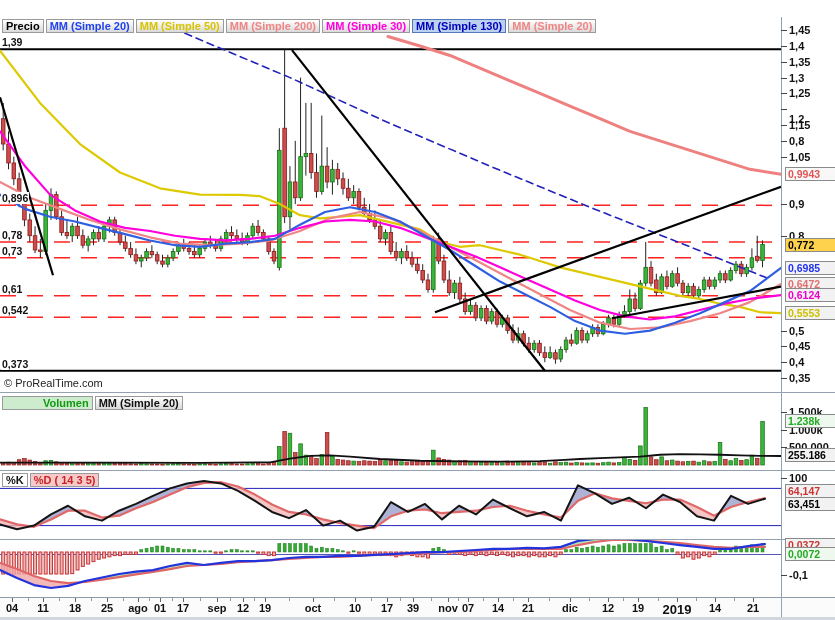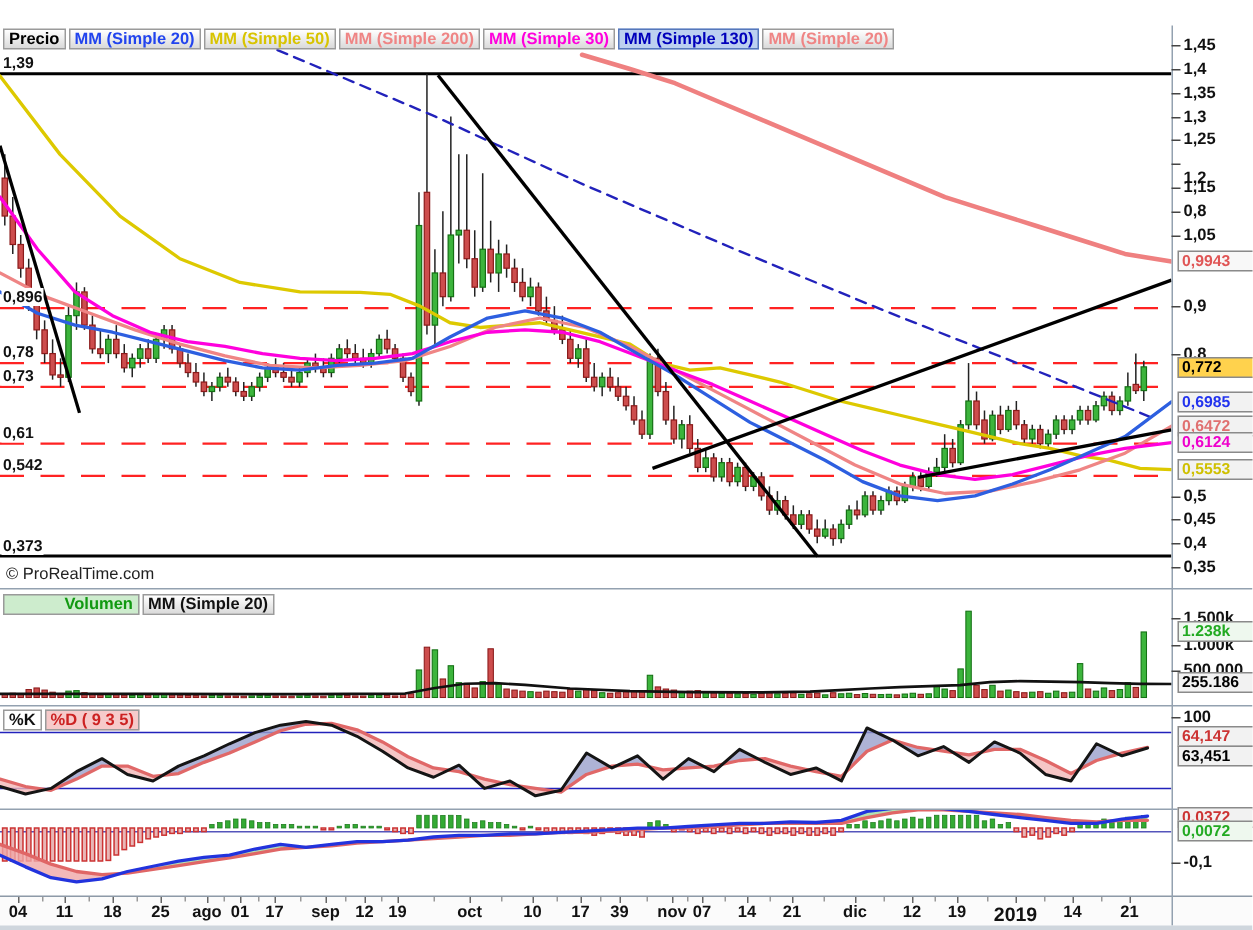--- a/index.html
+++ b/index.html
@@ -511,21 +511,21 @@
       <rect x="744.8000000000001" y="66.705" width="3.6" height="5.295000000000002" fill="#3cb43c" stroke="#147014" stroke-width="0.7"></rect>
       <rect x="750.11" y="62.116" width="3.6" height="9.884" fill="#3cb43c" stroke="#147014" stroke-width="0.7"></rect>
       <rect x="755.4200000000001" y="65.293" width="3.6" height="6.706999999999994" fill="#cd4d4d" stroke="#8b1a1a" stroke-width="0.7"></rect>
       <rect x="760.73" y="28.2986" width="3.6" height="43.7014" fill="#3cb43c" stroke="#147014" stroke-width="0.7"></rect>
       <polyline points="0,69.529 100,69.529 200,69.8114 270,69.3525 290,65.646 310,62.822 330,62.469 350,63.528 380,65.999 420,67.764 460,68.47 500,68.6465 540,68.117 560,67.05799999999999 580,65.999 600,65.1165 620,64.4105 640,63.7045 660,61.763 680,61.057 700,61.41 720,61.763 740,62.469 760,62.8926 781,62.9985" fill="none" stroke="#111" stroke-width="1.8" stroke-linejoin="round" stroke-linecap="round"></polyline>
     </svg>
 
   <div class="sep" style="top:470px"></div>
   <div class="tabs" id="stoch-tabs" style="top:473px">
       <div class="tab" style="color: rgb(17, 17, 17); background: rgb(255, 255, 255);">%K</div>
-      <div class="tab" style="color: rgb(204, 34, 34); background: rgb(246, 202, 202);">%D ( 9 3 5)</div>
+      <div class="tab" style="color: rgb(204, 34, 34); background: rgb(246, 202, 202);">%D ( 14 3 5)</div>
     </div>
   <svg class="panel-svg" id="stoch-svg" style="top:471px" width="781" height="68" xmlns="http://www.w3.org/2000/svg">
       <line x1="0" y1="17.4" x2="781" y2="17.4" stroke="#2222bb" stroke-width="1"></line>
       <line x1="0" y1="54.6" x2="781" y2="54.6" stroke="#2222bb" stroke-width="1"></line>
       <polygon points="0,53.36 17,58.32 30.6,55.344 30.6,55.344 17,53.36 0,48.4" fill="#f2b8b8" fill-opacity="0.8" stroke="none"></polygon>
       <polygon points="30.6,55.344 34,54.6 51,43.44 68,34.76 76,39.72 76,39.72 68,39.72 51,48.4 34,55.839999999999996 30.6,55.344" fill="#9aa0cc" fill-opacity="0.8" stroke="none"></polygon>
       <polygon points="76,39.72 85,45.3 102,49.64 108.53846153846153,45.82461538461538 108.53846153846153,45.82461538461538 102,46.54 85,39.72 76,39.72" fill="#f2b8b8" fill-opacity="0.8" stroke="none"></polygon>
       <polygon points="108.53846153846153,45.82461538461538 119,39.72 136,32.9 153,24.84 170,17.4 187,12.44 204,9.96 214.2,11.448000000000004 214.2,11.448000000000004 204,11.82 187,16.16 170,23.6 153,31.04 136,37.24 119,44.68 108.53846153846153,45.82461538461538" fill="#9aa0cc" fill-opacity="0.8" stroke="none"></polygon>
       <polygon points="214.2,11.448000000000004 221,12.44 238,19.88 255,29.8 272,40.96 289,47.16 299,42.41882352941176 299,42.41882352941176 289,40.96 272,33.519999999999996 255,23.6 238,15.54 221,11.2 214.2,11.448000000000004" fill="#f2b8b8" fill-opacity="0.8" stroke="none"></polygon>
       <polygon points="299,42.41882352941176 306,39.1 313,45.48235294117647 313,45.48235294117647 306,43.44 299,42.41882352941176" fill="#9aa0cc" fill-opacity="0.8" stroke="none"></polygon>

